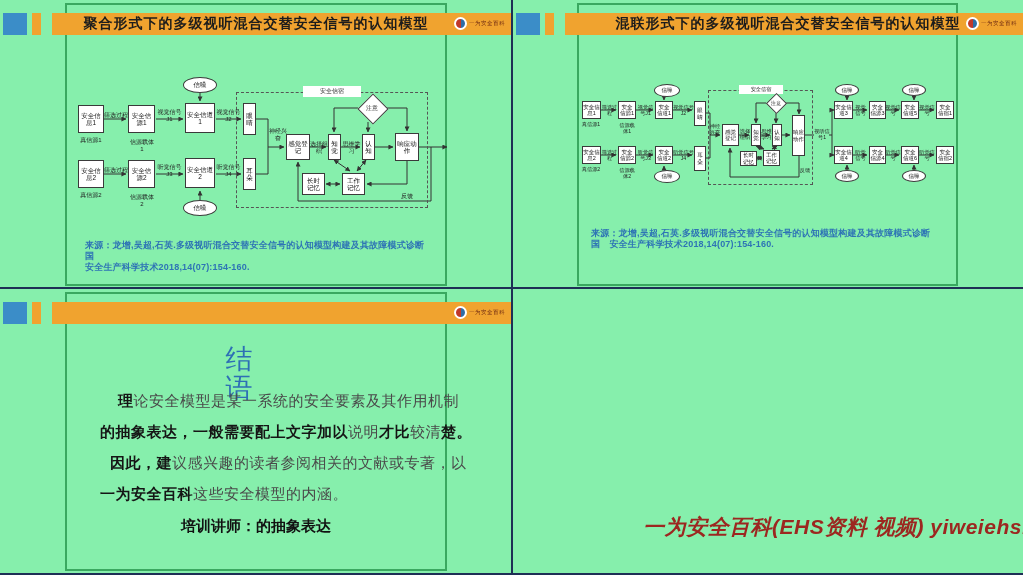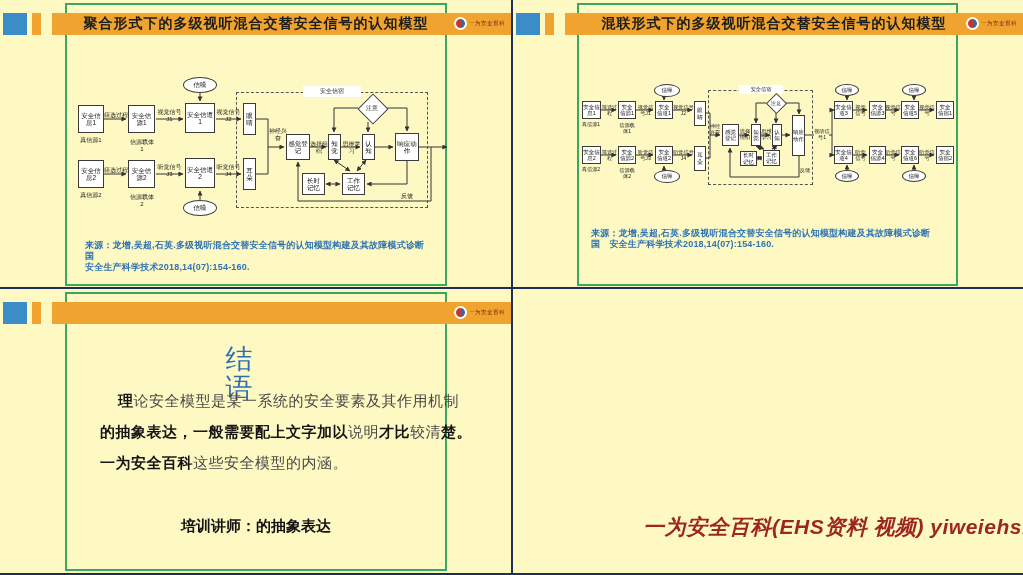--- a/index.html
+++ b/index.html
@@ -1,18 +1,18 @@
 <!DOCTYPE html>
 <html><head>
 <meta charset="utf-8">
 <style>
   html,body{margin:0;padding:0}
   body{width:1023px;height:575px;position:relative;background:#fff;overflow:hidden;
        font-family:"Liberation Sans",sans-serif;-webkit-font-smoothing:antialiased}
-  .q{position:absolute;background:#fef9c3}
+  .q{position:absolute;background:#86efac}
   .vline{position:absolute;left:511px;top:0;width:2px;height:575px;background:#1e2f55}
   .hline{position:absolute;left:0;width:1023px;height:2px;background:#1e2f55}
   .gb{position:absolute;border:2px solid #3aa860;box-sizing:border-box}
   .sq{position:absolute;left:3px;top:13px;width:24px;height:22px;background:#3b8dc8}
   .st{position:absolute;left:32px;top:13px;width:9px;height:22px;background:#f0a32f}
   .tbar{position:absolute;left:52px;top:13px;right:0;height:22px;background:#f0a32f}
   .title{position:absolute;top:2px;font-weight:bold;font-size:14px;letter-spacing:1px;color:#1c1c1c;text-align:center;white-space:nowrap}
   .logo{position:absolute;right:6px;top:4px;display:flex;align-items:center;gap:2px}
   .lc{width:9px;height:9px;border-radius:50%;background:linear-gradient(90deg,#c0392b 50%,#2e6da4 50%);border:2px solid #fff}
   .lt{font-size:5.5px;color:#6e2a12;letter-spacing:.5px;white-space:nowrap}
@@ -122,21 +122,21 @@
     <div>国</div>
     <div>安全生产科学技术2018,14(07):154-160.</div>
   </div>
 </div>
 
 <div class="q q2" style="left:513px;top:0;width:510px;height:287px">
   <div class="gb" style="left:64px;top:3px;width:381px;height:283px"></div>
   <div class="sq"></div>
   <div class="st"></div>
   <div class="tbar">
-    <div class="title" style="left:29px;width:360px">混联形式下的多级视听混合交替安全信号的认知模型</div>
+    <div class="title" style="left:43px;width:360px">混联形式下的多级视听混合交替安全信号的认知模型</div>
     <div class="logo">
       <span class="lc"></span>
       <span class="lt">一为安全百科</span>
     </div>
   </div>
 
   <svg class="dg" width="510" height="287" viewBox="0 0 510 287">
     <defs>
         <marker id="a2" viewBox="0 0 6 6" refX="5.5" refY="3" markerWidth="5" markerHeight="5" orient="auto-start-reverse">
           <path d="M0,0L6,3L0,6Z" fill="#333"></path>
@@ -252,20 +252,21 @@
     <div class="logo">
       <span class="lc"></span>
       <span class="lt">一为安全百科</span>
     </div>
   </div>
   <div class="h3" style="left:65px;top:56px;width:350px">结
 语</div>
   <div class="body3">
     <div class="bl" style="padding-left:18px"><b>理</b><span>论安全模型是某一系统的安全要素及其作用机制</span></div>
     <div class="bl"><b>的抽象表达，一般需要配上文字加以</b><span>说明</span><b>才比</b><span>较清</span><b>楚。</b></div>
+    <div class="bl" style="padding-left:10px"><b>因此，建</b><span>议感兴趣的读者参阅相关的文献或专著，以</span></div>
     <div class="bl"><b>一为安全百科</b><span>这些安全模型的内涵。</span></div>
   </div>
   <div class="trainer">培训讲师：的抽象表达</div>
 </div>
 
 <div class="q q4" style="left:513px;top:289px;width:510px;height:284px">
   <div class="wm">一为安全百科(EHS资料 视频) yiweiehs.cn</div>
 </div>
 
 <div class="vline"></div>

